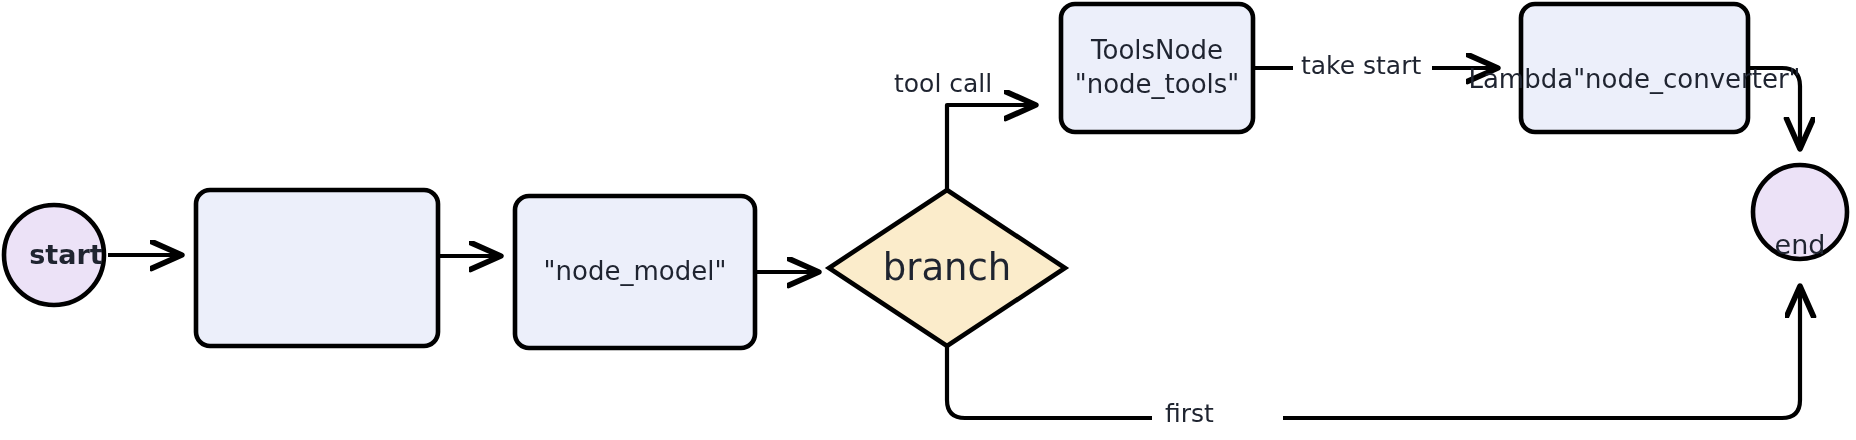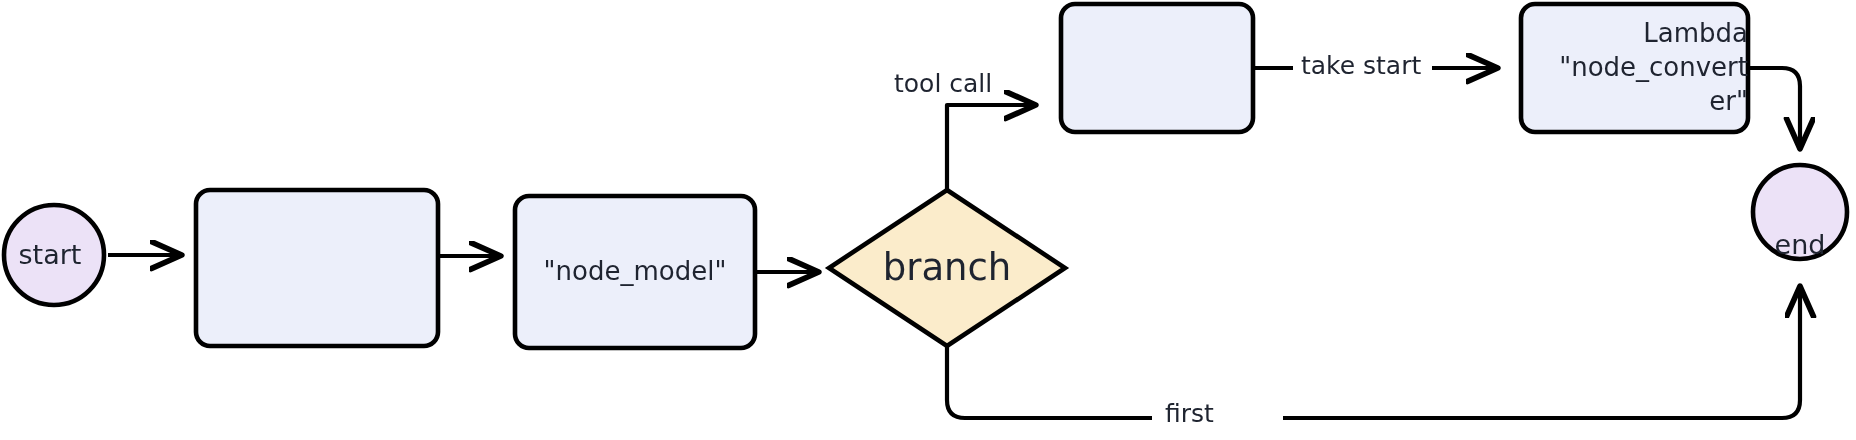--- a/index.html
+++ b/index.html
@@ -94,35 +94,39 @@
 
     <polygon points="947,190 1065,268 947,346 829,268" fill="#fbeccb" stroke="#000000" stroke-width="4.6"></polygon>
 
     <rect x="1061" y="4" width="192" height="128" rx="14" ry="14" fill="#eceffa" stroke="#000000" stroke-width="4.6"></rect>
 
     <rect x="1521" y="4" width="227" height="128" rx="14" ry="14" fill="#eceffa" stroke="#000000" stroke-width="4.6"></rect>
 
     <circle cx="1800" cy="212" r="47" fill="#ece2f7" stroke="#000000" stroke-width="4.6"></circle>
   </svg>
 
-  <div class="node-label terminal-label" style="left:0; top:205px; width:100px; height:100px;">
+  <div class="node-label terminal-label" style="left:16px; top:205px; width:100px; height:100px;font-weight:bold;">
     <span>start</span>
   </div>
 
 
   <div class="node-label process-label" style="left:515px; top:196px; width:240px; height:152px; flex-direction:column;">
     <span>"node_model"</span>
   </div>
 
   <div class="node-label decision-label" style="left:847px; top:218px; width:200px; height:100px;">
     <span>branch</span>
   </div>
 
+  <div class="node-label process-label" style="left:1061px; top:4px; width:192px; height:128px; flex-direction:column;">
+    <span>ToolsNode</span>
+    <span>"node_tools"</span>
+  </div>
 
-  <div class="node-label process-label" style="left:1521px; top:4px; width:227px; height:128px; flex-direction:column;align-items:flex-end;">
+  <div class="node-label process-label" style="left:1521px; top:16px; width:227px; height:128px; ">
     <span>Lambda</span>
     <span>"node_convert</span>
     <span>er"</span>
   </div>
 
   <div class="node-label terminal-label" style="left:1753px; top:162px; width:94px; height:100px;align-items:flex-end;">
     <span>end</span>
   </div>
 
   <div class="edge-label" style="left:888px; top:70px; padding:0 6px;">tool call</div>

